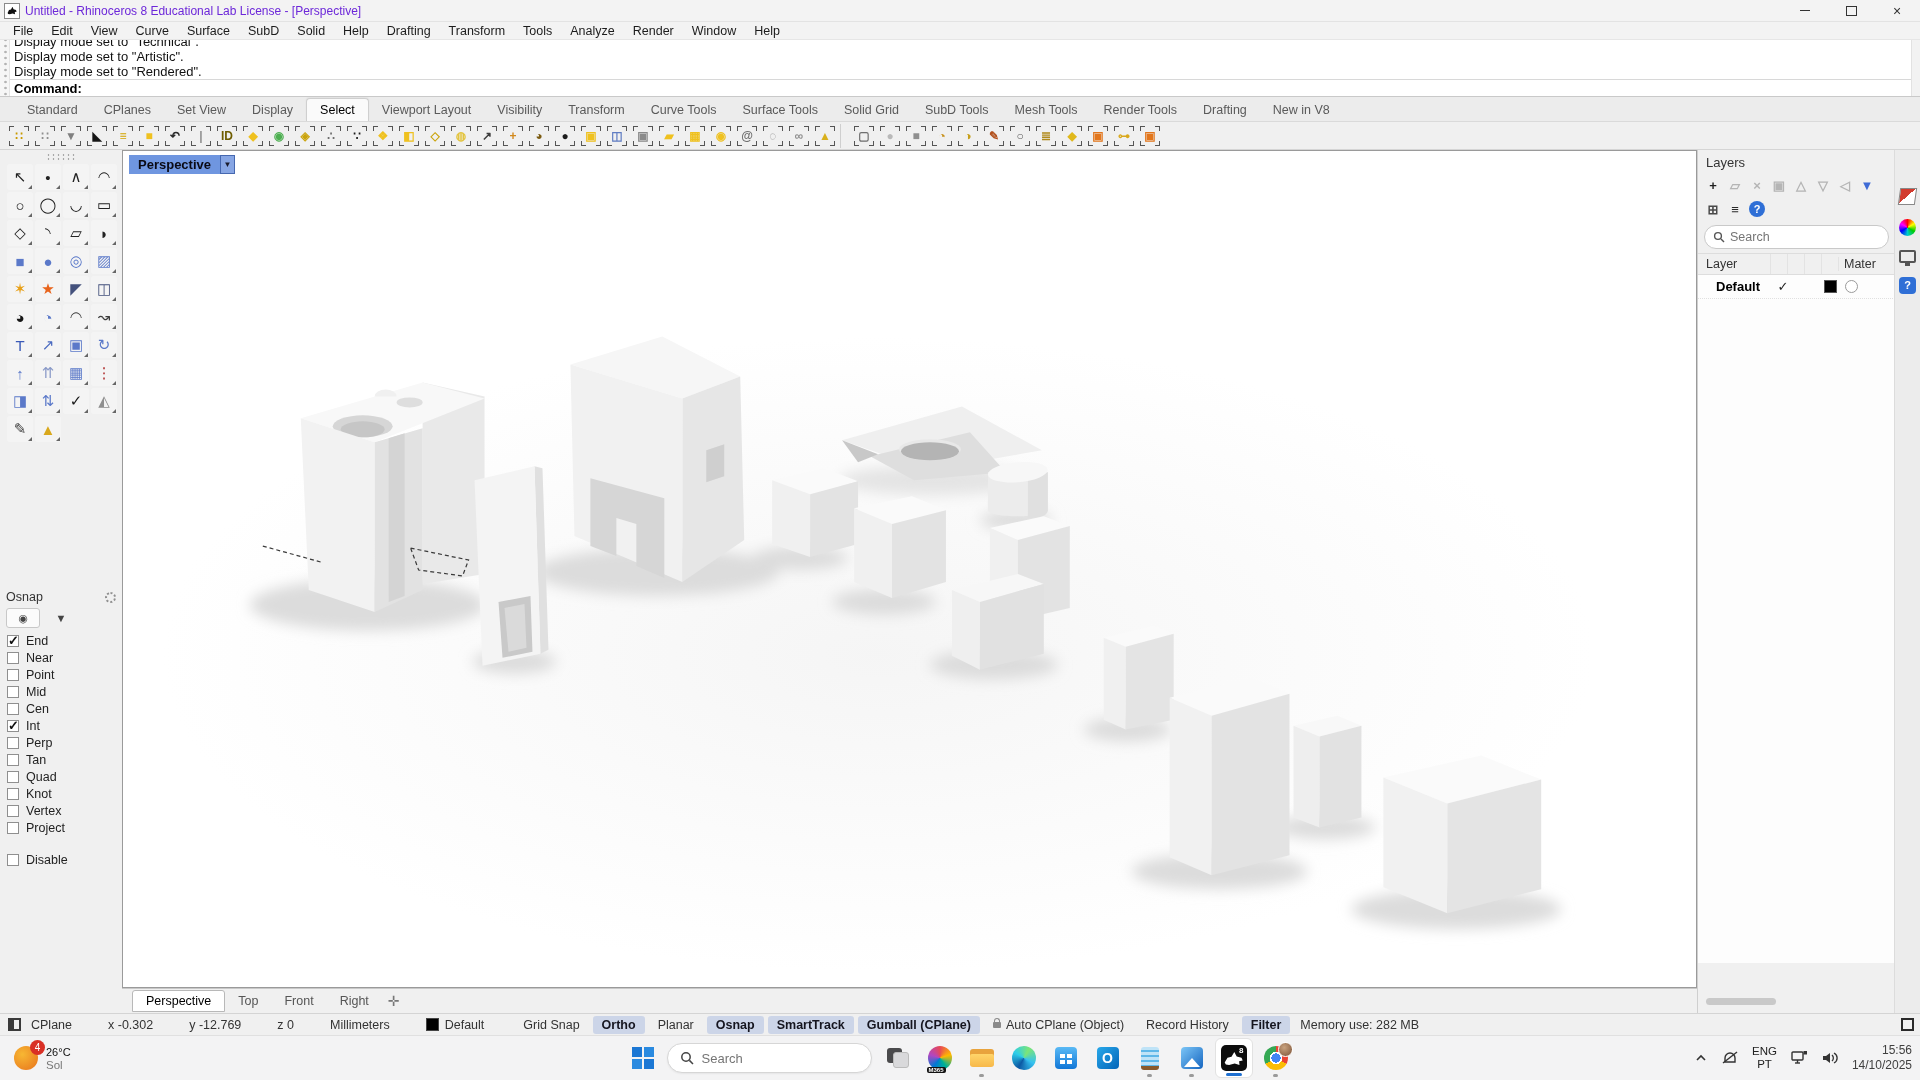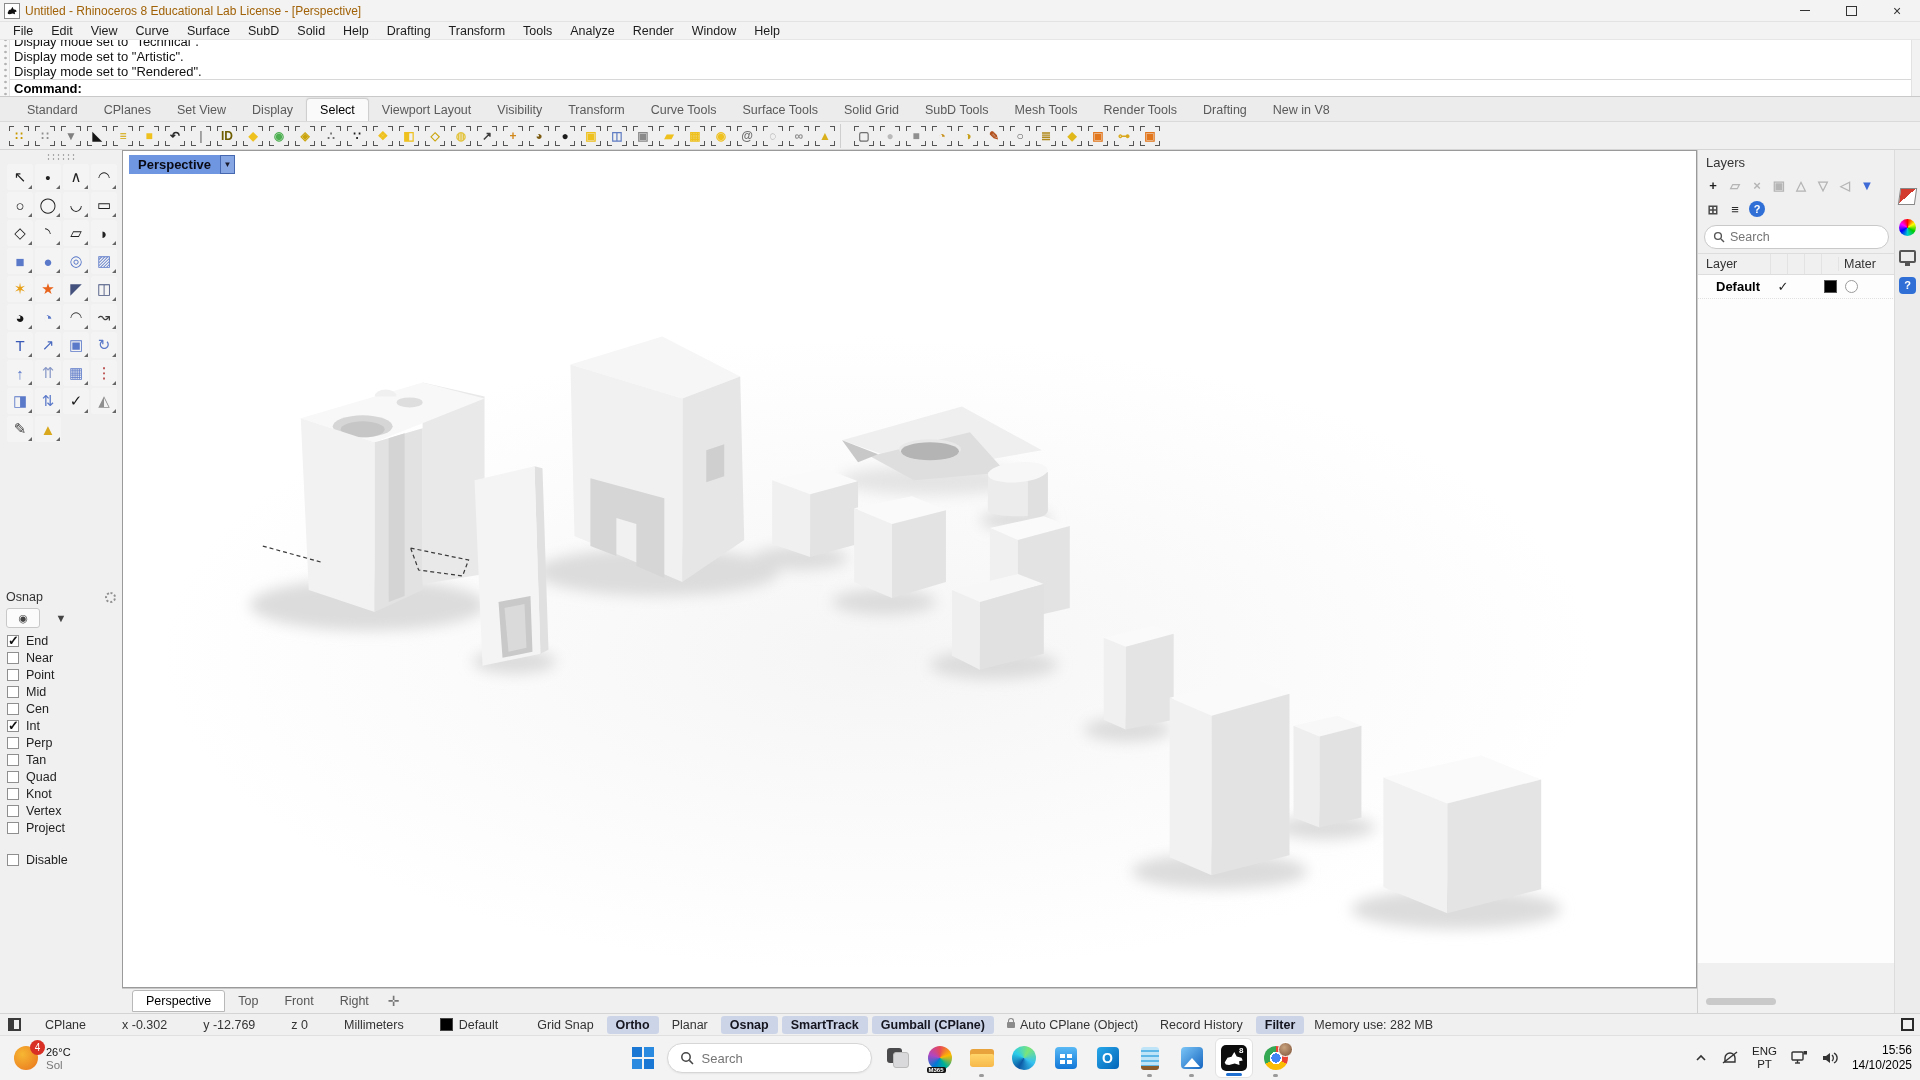--- a/index.html
+++ b/index.html
@@ -3,21 +3,21 @@
 <meta charset="utf-8">
 <style>
   * { margin:0; padding:0; box-sizing:border-box; }
   html,body { width:1920px; height:1080px; overflow:hidden; font-family:"Liberation Sans", sans-serif; background:#f0f0f0; }
 
   
   .titlebar { height:22px; background:#f3f3f3; display:flex; align-items:center; border-bottom:1px solid #e3e3e3; }
   .app-icon { width:16px; height:16px; margin:0 5px 0 4px; background:#fff; border:1px solid #8a8a8a; position:relative; }
   .app-icon::before { content:""; position:absolute; inset:2px; background:#111;
     clip-path:polygon(6% 74%,20% 46%,40% 40%,54% 12%,66% 38%,90% 46%,96% 62%,78% 66%,80% 88%,56% 80%,28% 88%,12% 86%); }
-  .titletext { font-size:12px; color:#a16207; }
+  .titletext { font-size:12px; color:#6d28d9; }
   .win-controls { margin-left:auto; display:flex; height:100%; }
   .win-btn { width:46px; height:100%; display:flex; align-items:center; justify-content:center; color:#333; font-size:13px; }
   .wb-min::before { content:""; width:10px; height:1px; background:#333; }
   .wb-max::before { content:""; width:9px; height:8px; border:1px solid #333; }
   .wb-close { font-size:14px; }
 
   
   .menubar { height:18px; background:#f3f3f3; display:flex; align-items:center; padding-left:4px; border-bottom:1px solid #e6e6e6; }
   .menu-item { font-size:12.5px; color:#1c1c1c; padding:0 9px; }
 
@@ -112,21 +112,21 @@
   [data-icon="layers-tab-icon"] { background:linear-gradient(135deg,#d23b2e 48%,#fff 48%); border:1px solid #888; transform:skewX(-8deg); }
   [data-icon="color-wheel-icon"] { border-radius:50%; background:conic-gradient(#f00,#ff0,#0c0,#0cc,#00f,#f0f,#f00); }
   [data-icon="display-monitor-icon"] { border:2px solid #555; border-radius:2px; height:13px; }
   [data-icon="display-monitor-icon"]::after { content:""; position:absolute; left:4px; bottom:-5px; width:5px; height:3px; background:#555; }
   [data-icon="help-tab-icon"] { background:#2f6fd6; border-radius:4px; color:#fff; font-size:11px; font-weight:bold; text-align:center; line-height:17px; }
 
   
   .statusbar { height:22px; background:#f0f0f0; border-top:1px solid #d4d4d4; display:flex; align-items:center; font-size:12.5px; color:#333; }
   .sb-ico { width:13px; height:13px; border:2px solid #3a3a3a; margin:0 10px 0 8px; background:linear-gradient(90deg,#3a3a3a 40%,transparent 40%); }
   .sb-field { margin-right:36px; white-space:nowrap; }
-  .sb-field:first-of-type { margin-left:14px; }
+  .sb-field:first-of-type { }
   .sb-layer { display:flex; align-items:center; margin-right:30px; }
   .sb-swatch { width:13px; height:13px; background:#000; border:1px solid #444; margin-right:6px; }
   .toggles { display:flex; align-items:center; gap:4px; }
   .toggle { padding:2px 9px; border-radius:3px; white-space:nowrap; display:flex; align-items:center; }
   .toggle.on { background:#ccd5e8; font-weight:bold; color:#15151f; }
   .lock-glyph { display:none; width:8px; height:6px; background:#8a8a8a; border-radius:1px; margin-right:5px; position:relative; }
   .lock-glyph::before { content:""; position:absolute; left:1px; top:-4px; width:4px; height:4px; border:1.5px solid #8a8a8a; border-bottom:none; border-radius:3px 3px 0 0; }
   .toggle.lock .lock-glyph { display:inline-block; }
   .sb-mem { margin-left:10px; white-space:nowrap; }
   .sb-endico { margin-left:auto; margin-right:6px; width:13px; height:13px; border:2px solid #2a2a2a; }
@@ -169,21 +169,21 @@
   [data-icon="rhino-taskbar-icon"]::before { content:""; position:absolute; inset:0; background:#0d0d0d; border-radius:5px; }
   [data-icon="rhino-taskbar-icon"]::after { content:""; position:absolute; inset:5px 3px 4px 3px; background:#fff;
     clip-path:polygon(6% 74%,20% 46%,40% 40%,54% 12%,66% 38%,90% 46%,96% 62%,78% 66%,80% 88%,56% 80%,28% 88%,12% 86%); }
   .rhino8 { position:absolute; top:1px; right:3px; color:#fff; font-size:8px; font-weight:bold; z-index:2; }
   [data-icon="chrome-icon"]::before { content:""; position:absolute; inset:1px; border-radius:50%;
     background:radial-gradient(circle,#4285f4 0 27%,#fff 27% 36%,transparent 36%), conic-gradient(#ea4335 0 120deg,#fbbc05 120deg 240deg,#34a853 240deg 360deg); }
   [data-icon="chrome-icon"]::after { content:""; position:absolute; top:-3px; right:-4px; width:13px; height:13px; border-radius:50%; background:radial-gradient(circle at 40% 35%,#c9a27e,#7a5238); border:1px solid #fff; }
   .tray { position:absolute; right:8px; display:flex; align-items:center; gap:13px; }
   .tray-ico { display:flex; align-items:center; justify-content:center; }
   .lang { text-align:center; font-size:11.5px; color:#222; line-height:13px; }
-  .clock { text-align:right; font-size:12px; color:#000000; line-height:15px; }
+  .clock { text-align:right; font-size:12px; color:#404040; line-height:15px; }
 
   
   .glyph-center { display:flex; align-items:center; justify-content:center; }
 </style>
 </head>
 <body>
 
 <div class="titlebar">
   <span class="app-icon"></span>
   <span class="titletext">Untitled - Rhinoceros 8 Educational Lab License - [Perspective]</span>

